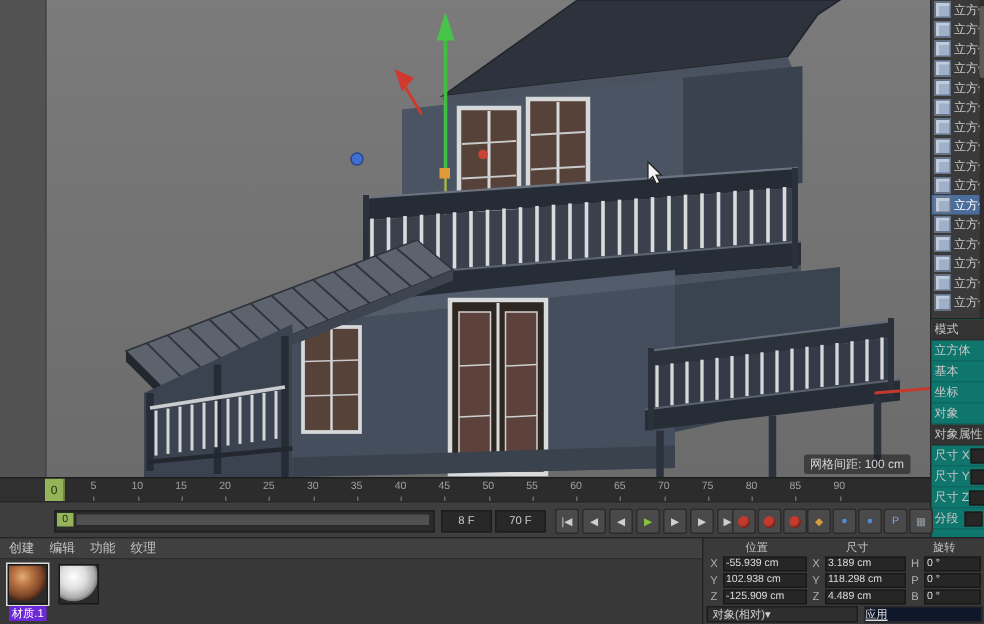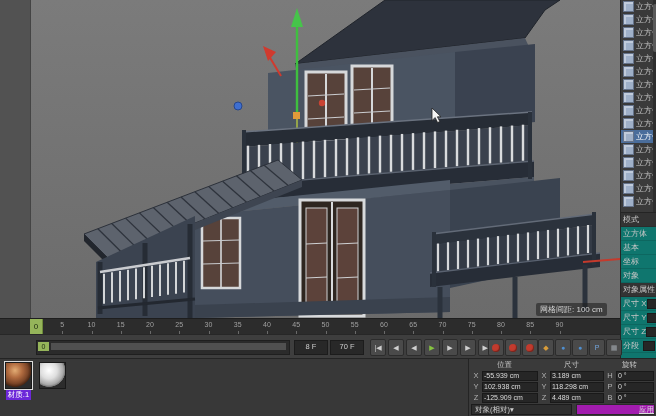--- a/index.html
+++ b/index.html
@@ -77,22 +77,22 @@
                border-left:1px solid #242424;border-top:1px solid #242424;}
   #coord-grid{position:absolute;left:2px;top:1px;width:184px;display:grid;
               grid-template-columns:10px 56px 10px 54px 10px 38px;grid-auto-rows:10px;gap:1px 1px;}
   .coord-head{text-align:center;font-size:7.5px;color:#c8c8c8;line-height:10px;}
   .coord-axis{text-align:center;font-size:7.5px;color:#b0b0b0;line-height:10px;}
   .coord-val{background:#262626;border:1px solid #191919;color:#dcdcdc;font-size:7px;line-height:8px;
              padding:0 1px;overflow:hidden;white-space:nowrap;}
   #coord-footer{position:absolute;left:2px;top:45px;width:184px;height:11px;display:flex;gap:4px;}
   .coord-dropdown{flex:1.2;background:#2e2e2e;border:1px solid #1c1c1c;color:#cfcfcf;font-size:7.5px;
                   line-height:10px;padding:0 3px;display:flex;justify-content:flex-start;overflow:hidden;white-space:nowrap;}
-  .coord-apply{flex:1;background:#a21caf;border:1px solid #2a2a2a;color:#dddddd;font-size:7.5px;
-               line-height:10px;text-align:right;overflow:hidden;text-decoration:underline;}
+  .coord-apply{flex:1;background:#0f172a;border:1px solid #2a2a2a;color:#dddddd;font-size:7.5px;
+               line-height:10px;text-align:left;overflow:hidden;text-decoration:underline;}
 </style>
 </head>
 <body>
 
 <div id="app">
 
   <div id="viewport">
     <svg id="scene" width="620" height="318" viewBox="0 0 620 318">
       <g>
 
@@ -447,20 +447,26 @@
     <div class="btn-group" id="extra-buttons">
         <div class="t-btn" style="color: rgb(216, 156, 58);">◆</div>
         <div class="t-btn" style="color: rgb(79, 143, 208);">●</div>
         <div class="t-btn" style="color: rgb(79, 143, 208);">●</div>
         <div class="t-btn" style="color: rgb(116, 168, 224);">P</div>
         <div class="t-btn" style="color: rgb(154, 160, 166);">▦</div>
       </div>
   </div>
 
   <div id="material-panel">
+    <div class="mat-tabs" id="mat-tabs">
+        <span class="mat-tab">创建</span>
+        <span class="mat-tab">编辑</span>
+        <span class="mat-tab">功能</span>
+        <span class="mat-tab">纹理</span>
+      </div>
     <div class="mat-body">
       <div class="mat-item">
         <div class="mat-thumb mat1"></div>
         <div class="mat-label selected">材质.1</div>
       </div>
       <div class="mat-item">
         <div class="mat-thumb mat2"></div>
       </div>
     </div>
   </div>

